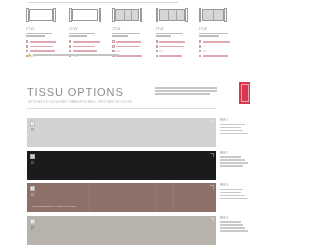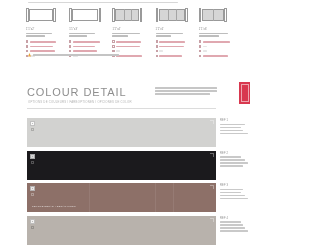--- a/index.html
+++ b/index.html
@@ -271,21 +271,21 @@
 
     </div>
 
     <div class="footnote">
       <span class="foot-ico"></span>
       <span class="bar"></span>
     </div>
   </div>
 
   <div class="sec">
-    <div class="sec-title">COLOUR DETAIL</div>
+    <div class="sec-title">TISSU OPTIONS</div>
     <div class="sec-sub">OPTIONS DE COULEURS / FARBOPTIONEN / OPCIONES DE COLOR</div>
     <div class="sec-rule"></div>
 
     <div class="blurb">
       <span class="bar" style="width:62px"></span>
       <span class="bar" style="width:62px"></span>
       <span class="bar" style="width:55px"></span>
     </div>
   </div>
 

